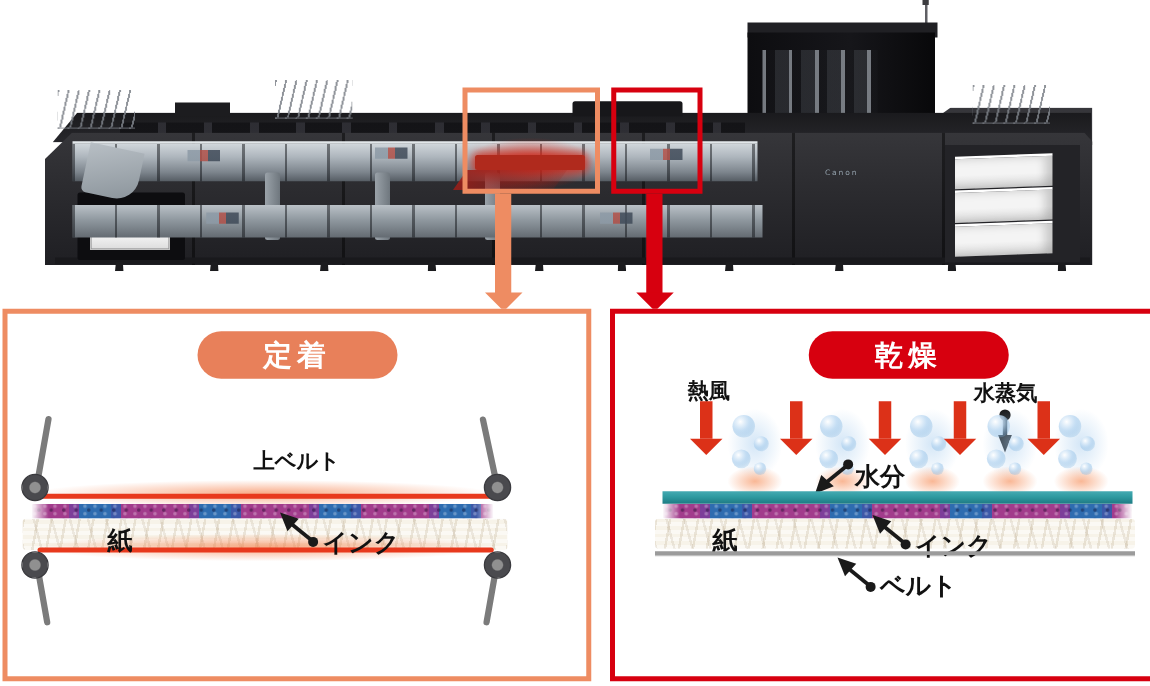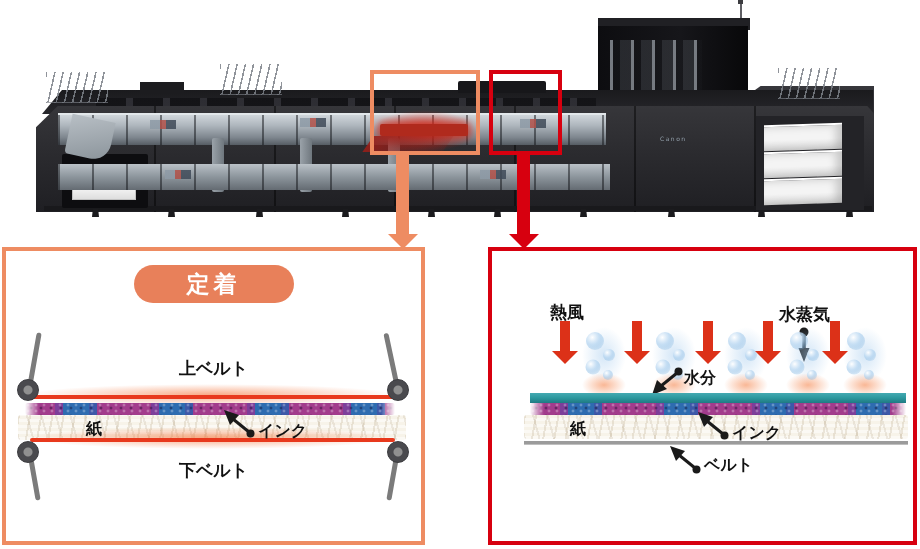--- a/index.html
+++ b/index.html
@@ -63,30 +63,30 @@
     background:linear-gradient(100deg,rgba(155,30,24,.9),rgba(155,30,24,.15));}
   .m-canon{left:660px;top:135px;font-size:6px;letter-spacing:1.5px;color:#93a0ab;}
 
   
   .co-rect-orange{left:370px;top:70px;width:102px;height:77px;border:4px solid #EE8C62;}
   .co-rect-red{left:489px;top:70px;width:65px;height:77px;border:4px solid #D7000F;}
   .co-stem{width:13px;top:155px;height:81px;}
   .co-head{top:234px;width:0;height:0;border-left:15px solid transparent;border-right:15px solid transparent;border-top:15px solid;}
 
   
-  .box{background:#fff;}
+  .box{background:#fff;padding-left:48px;}
   .box-fix{left:2px;top:247px;width:415px;height:290px;border:4px solid #EE8C62;}
   .box-dry{left:488px;top:247px;width:421px;height:290px;border:4px solid #D7000F;}
   .pill{left:50%;top:14px;transform:translateX(-50%);width:160px;height:38px;border-radius:19px;
     display:flex;align-items:center;justify-content:center;color:#fff;font-weight:bold;
     font-size:23px;letter-spacing:4px;}
   .pill-fix{background:#E8805A;}
   .pill-dry{background:#D7000F;}
   .subtitle{left:0;top:62px;width:100%;text-align:center;font-size:16px;color:#2a2a2a;}
-  .lbl{font-weight:bold;font-size:16px;color:#111;white-space:nowrap;}
+  .lbl{font-weight:bold;font-size:20px;color:#111;white-space:nowrap;}
   .lbl-big{font-size:17px;}
   .center-lbl{left:0;width:100%;text-align:center;}
   .caption{left:0;top:257px;width:100%;text-align:center;font-size:15px;color:#333;}
 
   
   .arm{width:5px;background:#7b7b7b;border-radius:3px;}
   .roller{width:20px;height:20px;border-radius:50%;border:1px solid #3a3a3e;
     background:radial-gradient(circle at 50% 50%,#909090 0 4px,#4a4a4e 5px);}
   .belt-glow{width:370px;height:22px;border-radius:50%;
     background:radial-gradient(ellipse closest-side,rgba(244,112,52,.6),rgba(244,112,52,0));}
@@ -218,24 +218,26 @@
     <div class="abs roller" style="left:381px;top:190px;"></div>
 
     <div class="abs lbl" style="left:80px;top:168px;">紙</div>
     <svg class="abs" style="left:216px;top:158px;" width="34" height="30" viewBox="0 0 34 30">
       <polygon points="2,1 17,6 8,16" fill="#1a1a1a"></polygon>
       <line x1="11" y1="10" x2="27" y2="23" stroke="#1a1a1a" stroke-width="3"></line>
       <circle cx="28.5" cy="24.5" r="4" fill="#1a1a1a"></circle>
     </svg>
     <div class="abs lbl" style="left:252px;top:170px;">インク</div>
 
-    <div class="abs lbl lbl-big center-lbl" style="top:208px;">下ベルト</div>
   </div>
 
   <div class="abs box box-dry">
+    <div class="abs pill pill-dry">
+      <span>乾燥</span>
+    </div>
 
     <div class="abs lbl lbl-big" style="left:58px;top:50px;">熱風</div>
     <div class="abs lbl lbl-big" style="left:287px;top:52px;">水蒸気</div>
     <svg class="abs" style="left:305px;top:76px;" width="14" height="36" viewBox="0 0 14 36">
       <circle cx="7" cy="5" r="4.5" fill="#1a1a1a"></circle>
       <line x1="7" y1="9" x2="7" y2="23" stroke="#1a1a1a" stroke-width="3.5"></line>
       <polygon points="7,35 1.5,21 12.5,21" fill="#1a1a1a"></polygon>
     </svg>
 
     <svg class="abs" style="left:89px;top:74px;" width="46" height="72" viewBox="0 0 46 72">

